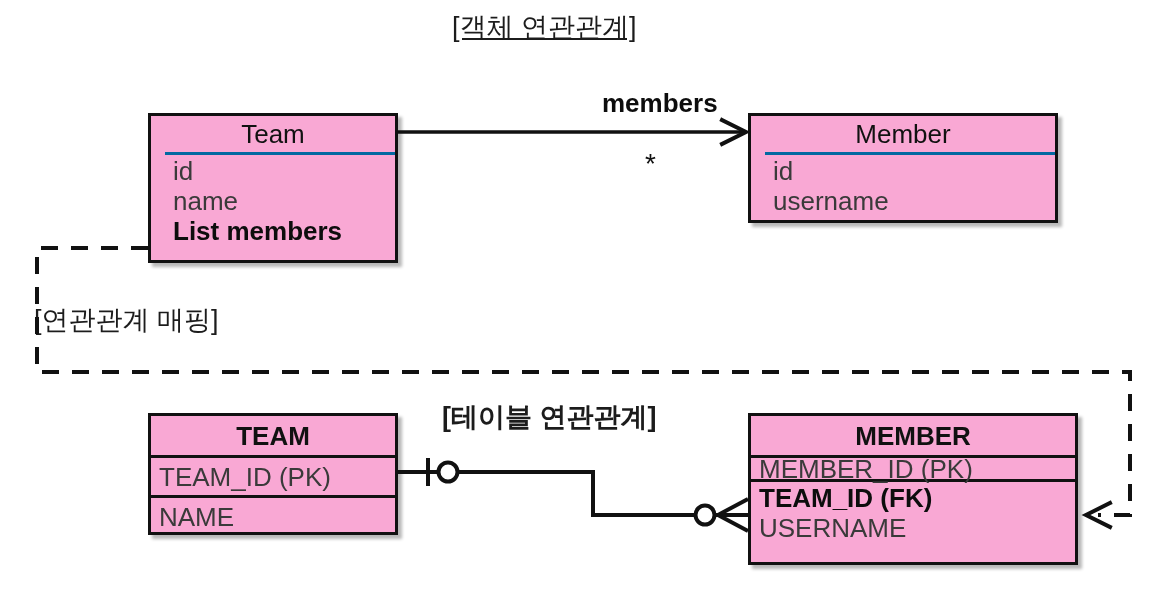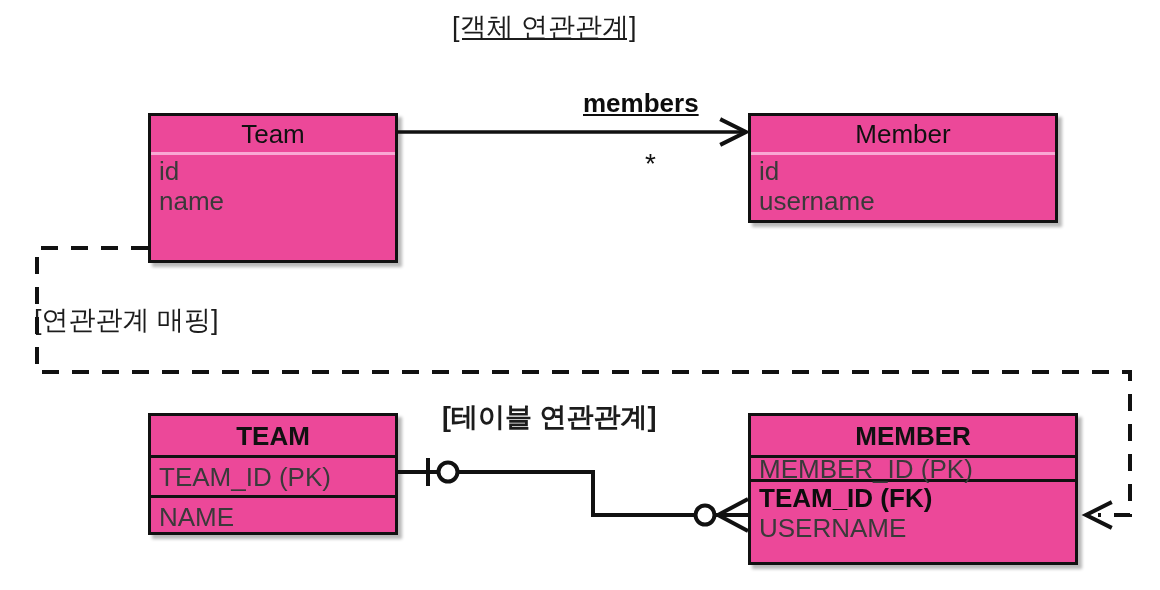--- a/index.html
+++ b/index.html
@@ -28,39 +28,40 @@
     white-space: nowrap;
     letter-spacing: 0px;
   }
   #title-object      { left: 452px; top: 14px; text-decoration: underline; }
   #title-mapping     { left: 34px;  top: 307px; }
   #title-table       { left: 442px; top: 404px; font-weight: bold; }
 
   
   .uml-box {
     position: absolute;
-    background: #ec4899;
+    background: #f9a8d4;
     border: 3px solid #111111;
     box-sizing: border-box;
     box-shadow: 4px 4px 3px rgba(0,0,0,0.28);
   }
   .uml-header {
     text-align: center;
     font-size: 26px;
     line-height: 1;
     color: #111111;
     box-sizing: border-box;
     display: flex;
     align-items: center;
     justify-content: center;
   }
   .uml-body {
-    border-top: 3px solid #f9a8d4;
+    border-top: 3px solid #0369a1;
     box-sizing: border-box;
     padding: 1px 24px 0 8px;
+    margin-left: 14px;
   }
   .attr {
     font-size: 26px;
     line-height: 30px;
     color: #3a3a3a;
     white-space: nowrap;
   }
   .attr.bold {
     font-weight: bold;
     color: #0d0d0d;
@@ -112,21 +113,21 @@
 
   
   .edge-label {
     position: absolute;
     font-size: 26px;
     line-height: 1;
     font-weight: bold;
     color: #0d0d0d;
     white-space: nowrap;
   }
-  #label-members { left: 583px; top: 90px; text-decoration: underline; }
+  #label-members { left: 602px; top: 90px; }
   #label-star {
     position: absolute;
     left: 645px; top: 150px;
     font-size: 28px;
     line-height: 1;
     color: #111111;
   }
 </style>
 </head>
 <body>
@@ -137,20 +138,21 @@
 
   <div class="section-title" id="title-mapping">[연관관계 매핑]</div>
 
   <div class="section-title" id="title-table">[테이블 연관관계]</div>
 
   <div class="uml-box" id="box-team">
     <div class="uml-header">Team</div>
     <div class="uml-body">
       <div class="attr">id</div>
       <div class="attr">name</div>
+      <div class="attr bold">List members</div>
     </div>
   </div>
 
   <div class="uml-box" id="box-member">
     <div class="uml-header">Member</div>
     <div class="uml-body">
       <div class="attr">id</div>
       <div class="attr">username</div>
     </div>
   </div>

